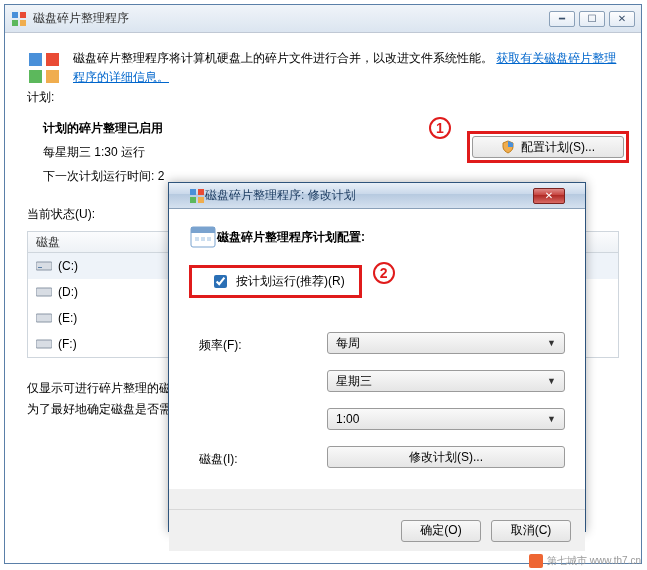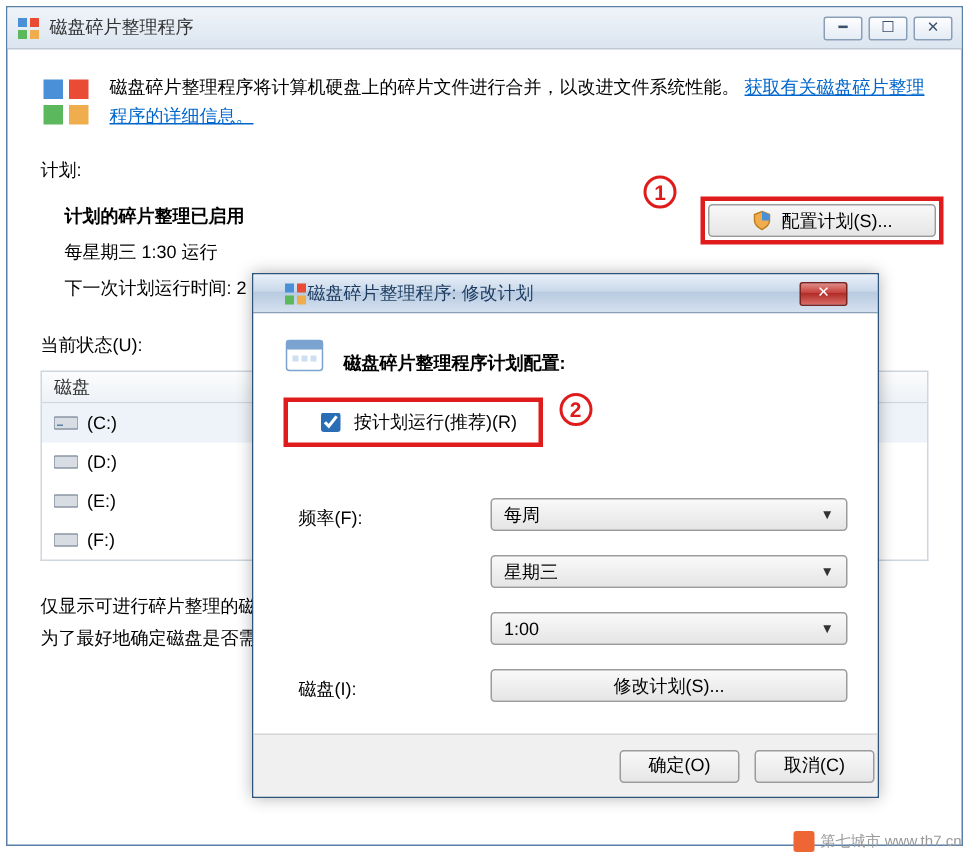--- a/index.html
+++ b/index.html
@@ -11,21 +11,21 @@
 .titlebar .app-icon { width: 16px; height: 16px; margin-right: 6px; }
 .titlebar .title-text { flex: 1; color: #333; }
 .win-btns { display: flex; gap: 4px; }
 .win-btn { width: 26px; height: 16px; border: 1px solid #8aa0b8; border-radius: 2px; background: linear-gradient(#fdfdfe,#e4ecf5); display: flex; align-items: center; justify-content: center; color: #3a506b; font-size: 10px; line-height: 1; }
 
 .info-bar { display: flex; align-items: center; padding: 16px 22px 2px 22px; gap: 12px; }
 .big-icon { width: 34px; height: 34px; flex: none; }
 .info-text { line-height: 1.6; }
 .link { color: #0066cc; text-decoration: underline; cursor: pointer; }
 
-.section { padding: 0 22px; margin-top: 16px; }
+.section { padding: 0 22px; margin-top: 0; }
 .plan-label { margin-bottom: 10px; color: #000; }
 .bold { font-weight: bold; color: #000; }
 .schedule-lines { margin-left: 16px; line-height: 2.0; }
 
 .config-area { position: absolute; right: 12px; top: 126px; }
 .config-btn-wrap { border: 3px solid #e01b1b; padding: 2px; display: inline-block; position: relative; }
 .config-btn { width: 152px; height: 22px; background: linear-gradient(#f8f8f8,#e6e6e6); border: 1px solid #9b9b9b; border-radius: 3px; display: flex; align-items: center; justify-content: center; gap: 6px; cursor: pointer; }
 .shield-icon { display: inline-block; }
 
 .callout-1 { position: absolute; right: 190px; top: 112px; width: 22px; height: 22px; border: 2px solid #e01b1b; border-radius: 50%; color: #e01b1b; font-weight: bold; display: flex; align-items: center; justify-content: center; font-size: 14px; }
@@ -38,37 +38,37 @@
 .drive-icon { width: 16px; height: 12px; }
 
 .hint-text { margin-top: 20px; line-height: 1.7; }
 
 
 .dialog { position: absolute; left: 168px; top: 182px; width: 418px; height: 350px; border: 1px solid #2e547c; background: #f0f0f0; box-shadow: 0 0 10px rgba(0,0,0,.3); }
 .dlg-titlebar { height: 26px; background: linear-gradient(#e9f0f8,#c9d8ea 45%,#b7cae0 46%,#d5e1ef); display: flex; align-items: center; padding: 0 20px; border-bottom: 1px solid #8aa0b8; }
 .dlg-titlebar .title-text { flex: 1; color: #1a3a5f; }
 .close-btn { width: 32px; height: 16px; border-radius: 2px; background: linear-gradient(#e08a87,#c5403b 45%,#b02b26 46%,#d96b66); border: 1px solid #7a2320; color: #fff; display: flex; align-items: center; justify-content: center; font-size: 10px; line-height: 1; cursor: pointer; }
 .dlg-body { padding: 14px 20px 4px 20px; background: #fff; height: 280px; }
-.dlg-header-row { display: flex; align-items: flex-end; gap: 12px; margin-bottom: 14px; }
+.dlg-header-row { display: flex; align-items: center; margin-bottom: 14px; }
 .cal-icon { width: 28px; height: 28px; }
 .dlg-header-row .txt { font-weight: bold; }
 
 .check-row { display: inline-flex; align-items: center; gap: 6px; margin-left: 10px; padding: 2px 4px; }
 .check-wrap { border: 3px solid #e01b1b; padding: 2px 10px 2px 4px; display: inline-block; position: relative; }
 input[type=checkbox] { width: 13px; height: 13px; accent-color: #2a6fb5; }
 .callout-2 { position: absolute; right: -36px; top: -6px; width: 22px; height: 22px; border: 2px solid #e01b1b; border-radius: 50%; color: #e01b1b; font-weight: bold; display: flex; align-items: center; justify-content: center; font-size: 14px; }
 
 .form-grid { margin-top: 18px; margin-left: 10px; }
 .form-row { display: flex; align-items: flex-end; height: 38px; }
 .form-label { width: 128px; }
 .combo { flex: 1; height: 22px; background: linear-gradient(#f9f9f9,#e5e5e5); border: 1px solid #9b9b9b; border-radius: 3px; display: flex; align-items: center; padding: 0 8px; justify-content: space-between; cursor: pointer; }
 .combo .arrow { font-size: 9px; color: #333; }
 .select-disk-btn { flex: 1; height: 22px; background: linear-gradient(#f9f9f9,#e5e5e5); border: 1px solid #9b9b9b; border-radius: 3px; display: flex; align-items: center; justify-content: center; cursor: pointer; }
 
-.dlg-footer { height: 42px; background: #f0f0f0; border-top: 1px solid #d8d8d8; display: flex; align-items: center; justify-content: flex-end; padding-right: 2px; gap: 10px; }
+.dlg-footer { height: 42px; background: #f0f0f0; border-top: 1px solid #d8d8d8; display: flex; align-items: center; justify-content: flex-end; padding-right: 14px; gap: 10px; margin-top: 20px; }
 .dlg-btn { width: 80px; height: 22px; background: linear-gradient(#f8f8f8,#e6e6e6); border: 1px solid #9b9b9b; border-radius: 3px; display: flex; align-items: center; justify-content: center; cursor: pointer; }
 
 .watermark { position: absolute; right: 6px; bottom: 2px; font-size: 10px; color: #999; display: flex; align-items: center; gap: 4px; }
 .watermark .logo { width: 14px; height: 14px; background: #e63; border-radius: 2px; }
 </style>
 </head>
 <body>
 
 <div class="main-window">
   <div class="titlebar">

